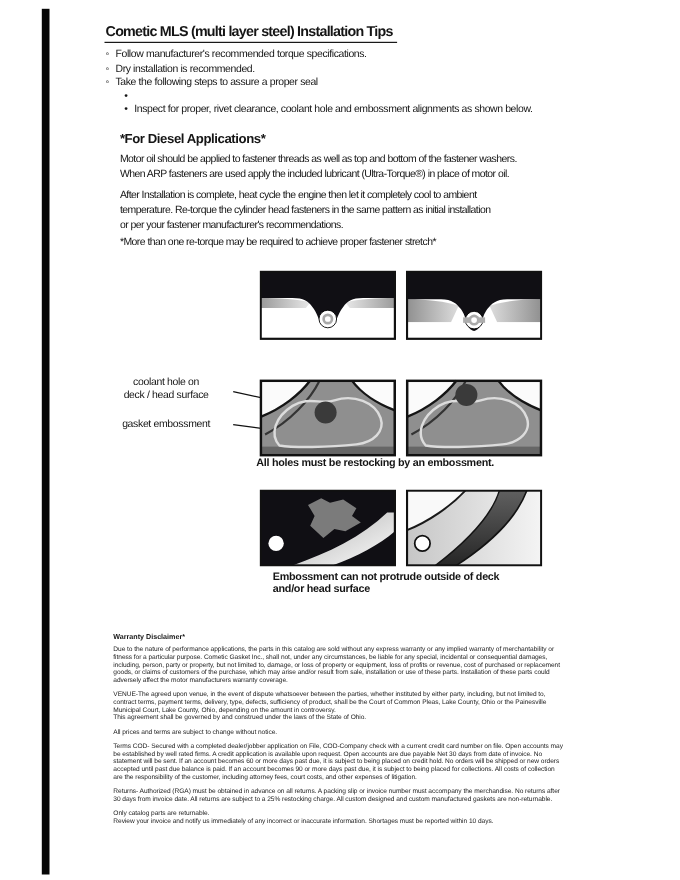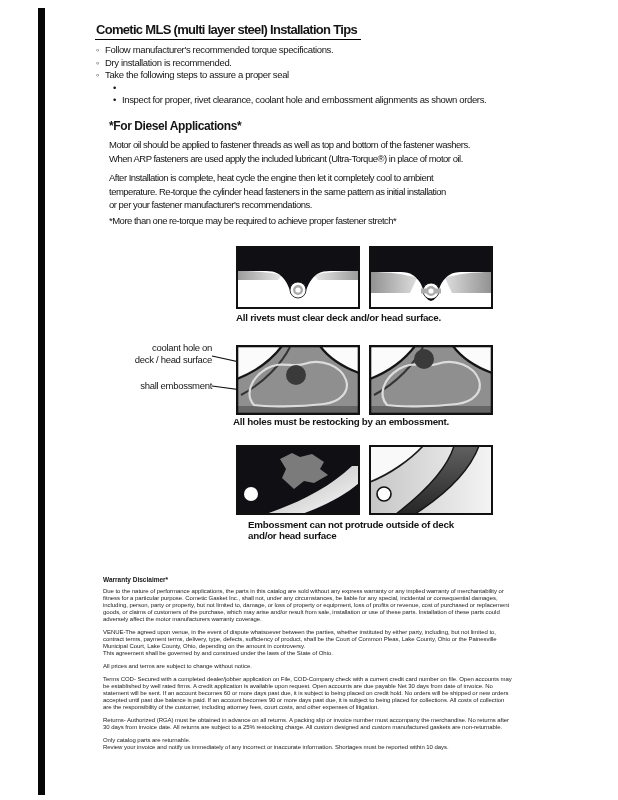--- a/index.html
+++ b/index.html
@@ -17,21 +17,21 @@
   .para{left:109px;width:470px;font-size:9.5px;letter-spacing:-0.5px;line-height:13.5px;white-space:pre-line;}
   .p1{top:138px;} .p2{top:171px;} .note{top:214px;}
   .hdr{width:124px;text-align:center;font-size:13px;font-weight:600;letter-spacing:0;margin-top:16px;}
   .hr1{top:230px;} .hr2{top:331px;} .hr3{top:430px;}
   .cl{left:236px;} .cr{left:369px;}
   .panel{width:124px;}
   .pr1{top:246px;height:63px;} .pr2{top:345px;height:70px;} .pr3{top:445px;height:70px;}
   .panel svg{display:block;}
   .caption{font-weight:bold;font-size:9.8px;letter-spacing:-0.25px;line-height:11px;white-space:pre-line;}
   .cap1{left:236px;top:312px;} .cap2{left:233px;top:416px;} .cap3{left:232px;top:519px;margin-left:16px;}
-  .dlabel{width:122px;text-align:right;font-size:9.5px;letter-spacing:-0.3px;line-height:11.5px;white-space:pre-line;}
+  .dlabel{width:122px;text-align:center;font-size:9.5px;letter-spacing:-0.3px;line-height:11.5px;white-space:pre-line;}
   .lab-coolant{left:90px;top:342px;} .lab-emboss{left:90px;top:380px;}
   .pointers{left:210px;top:350px;width:100px;height:50px;}
   .disc-head{left:103px;top:576px;font-size:6.5px;font-weight:bold;letter-spacing:0;}
   .disc{left:103px;width:452px;font-size:6px;letter-spacing:-0.05px;line-height:7px;
         white-space:pre-line;color:#1c1c1c;}
   .dp1{top:588px;} .dp2{top:629px;} .dp3{top:663px;} .dp4{top:676px;} .dp5{top:717px;} .dp6{top:737px;}
   .pageno{left:386px;top:778px;font-size:14px;letter-spacing:0.2px;color:#737373;margin-top:48px;}
 </style>
 </head>
 <body>
@@ -55,21 +55,21 @@
     </div>
     <div class="b l1">
       <span class="mk">◦</span>
       <span>Take the following steps to assure a proper seal</span>
     </div>
     <div class="b l2">
       <span class="mk">•</span>
     </div>
     <div class="b l2">
       <span class="mk">•</span>
-      <span>Inspect for proper, rivet clearance, coolant hole and embossment alignments as shown orders.</span>
+      <span>Inspect for proper, rivet clearance, coolant hole and embossment alignments as shown below.</span>
     </div>
   </div>
 
   <div class="abs sec-heading">*For Diesel Applications*</div>
   <div class="abs para p2">After Installation is complete, heat cycle the engine then let it completely cool to ambient
 temperature. Re-torque the cylinder head fasteners in the same pattern as initial installation
 or per your fastener manufacturer's recommendations.</div>
   <div class="abs para p1">Motor oil should be applied to fastener threads as well as top and bottom of the fastener washers.
 When ARP fasteners are used apply the included lubricant (Ultra-Torque®) in place of motor oil.</div>
   <div class="abs para note">*More than one re-torque may be required to achieve proper fastener stretch*</div>
@@ -122,28 +122,27 @@
       <g>
         <circle cx="62" cy="45" r="8" fill="#fff" stroke="#000" stroke-width="0.8"></circle>
         <circle cx="62" cy="45" r="5" fill="#a9a9a9"></circle>
         <rect x="52" y="42.5" width="20" height="5" fill="#adadad"></rect>
         <circle cx="62" cy="45" r="2.6" fill="#fff"></circle>
       </g>
       <rect x="1" y="1" width="122" height="61" fill="none" stroke="#111" stroke-width="2"></rect>
     </svg>
   </div>
 
-  <div class="abs caption cap1">All rivets must clear deck and/or head surface.</div>
 
   <div class="abs hdr hr2 cl">RIGHT</div>
   <div class="abs hdr hr2 cr">WRONG</div>
 
   <div class="abs dlabel lab-coolant">coolant hole on
 deck / head surface</div>
-  <div class="abs dlabel lab-emboss">shall embossment</div>
+  <div class="abs dlabel lab-emboss">gasket embossment</div>
 
   <svg class="abs pointers" viewBox="0 0 100 50">
     <line x1="2" y1="6" x2="84" y2="24" stroke="#111" stroke-width="1.1"></line>
     <polygon points="84,24 78,20.8 79.6,25.8" fill="#111"></polygon>
     <line x1="2" y1="36" x2="54" y2="43" stroke="#111" stroke-width="1.1"></line>
   </svg>
 
   <div class="abs panel pr2 cl">
     <svg viewBox="0 0 124 70" width="124" height="70">
       <rect x="1" y="1" width="122" height="68" fill="#8f8f8f"></rect>

